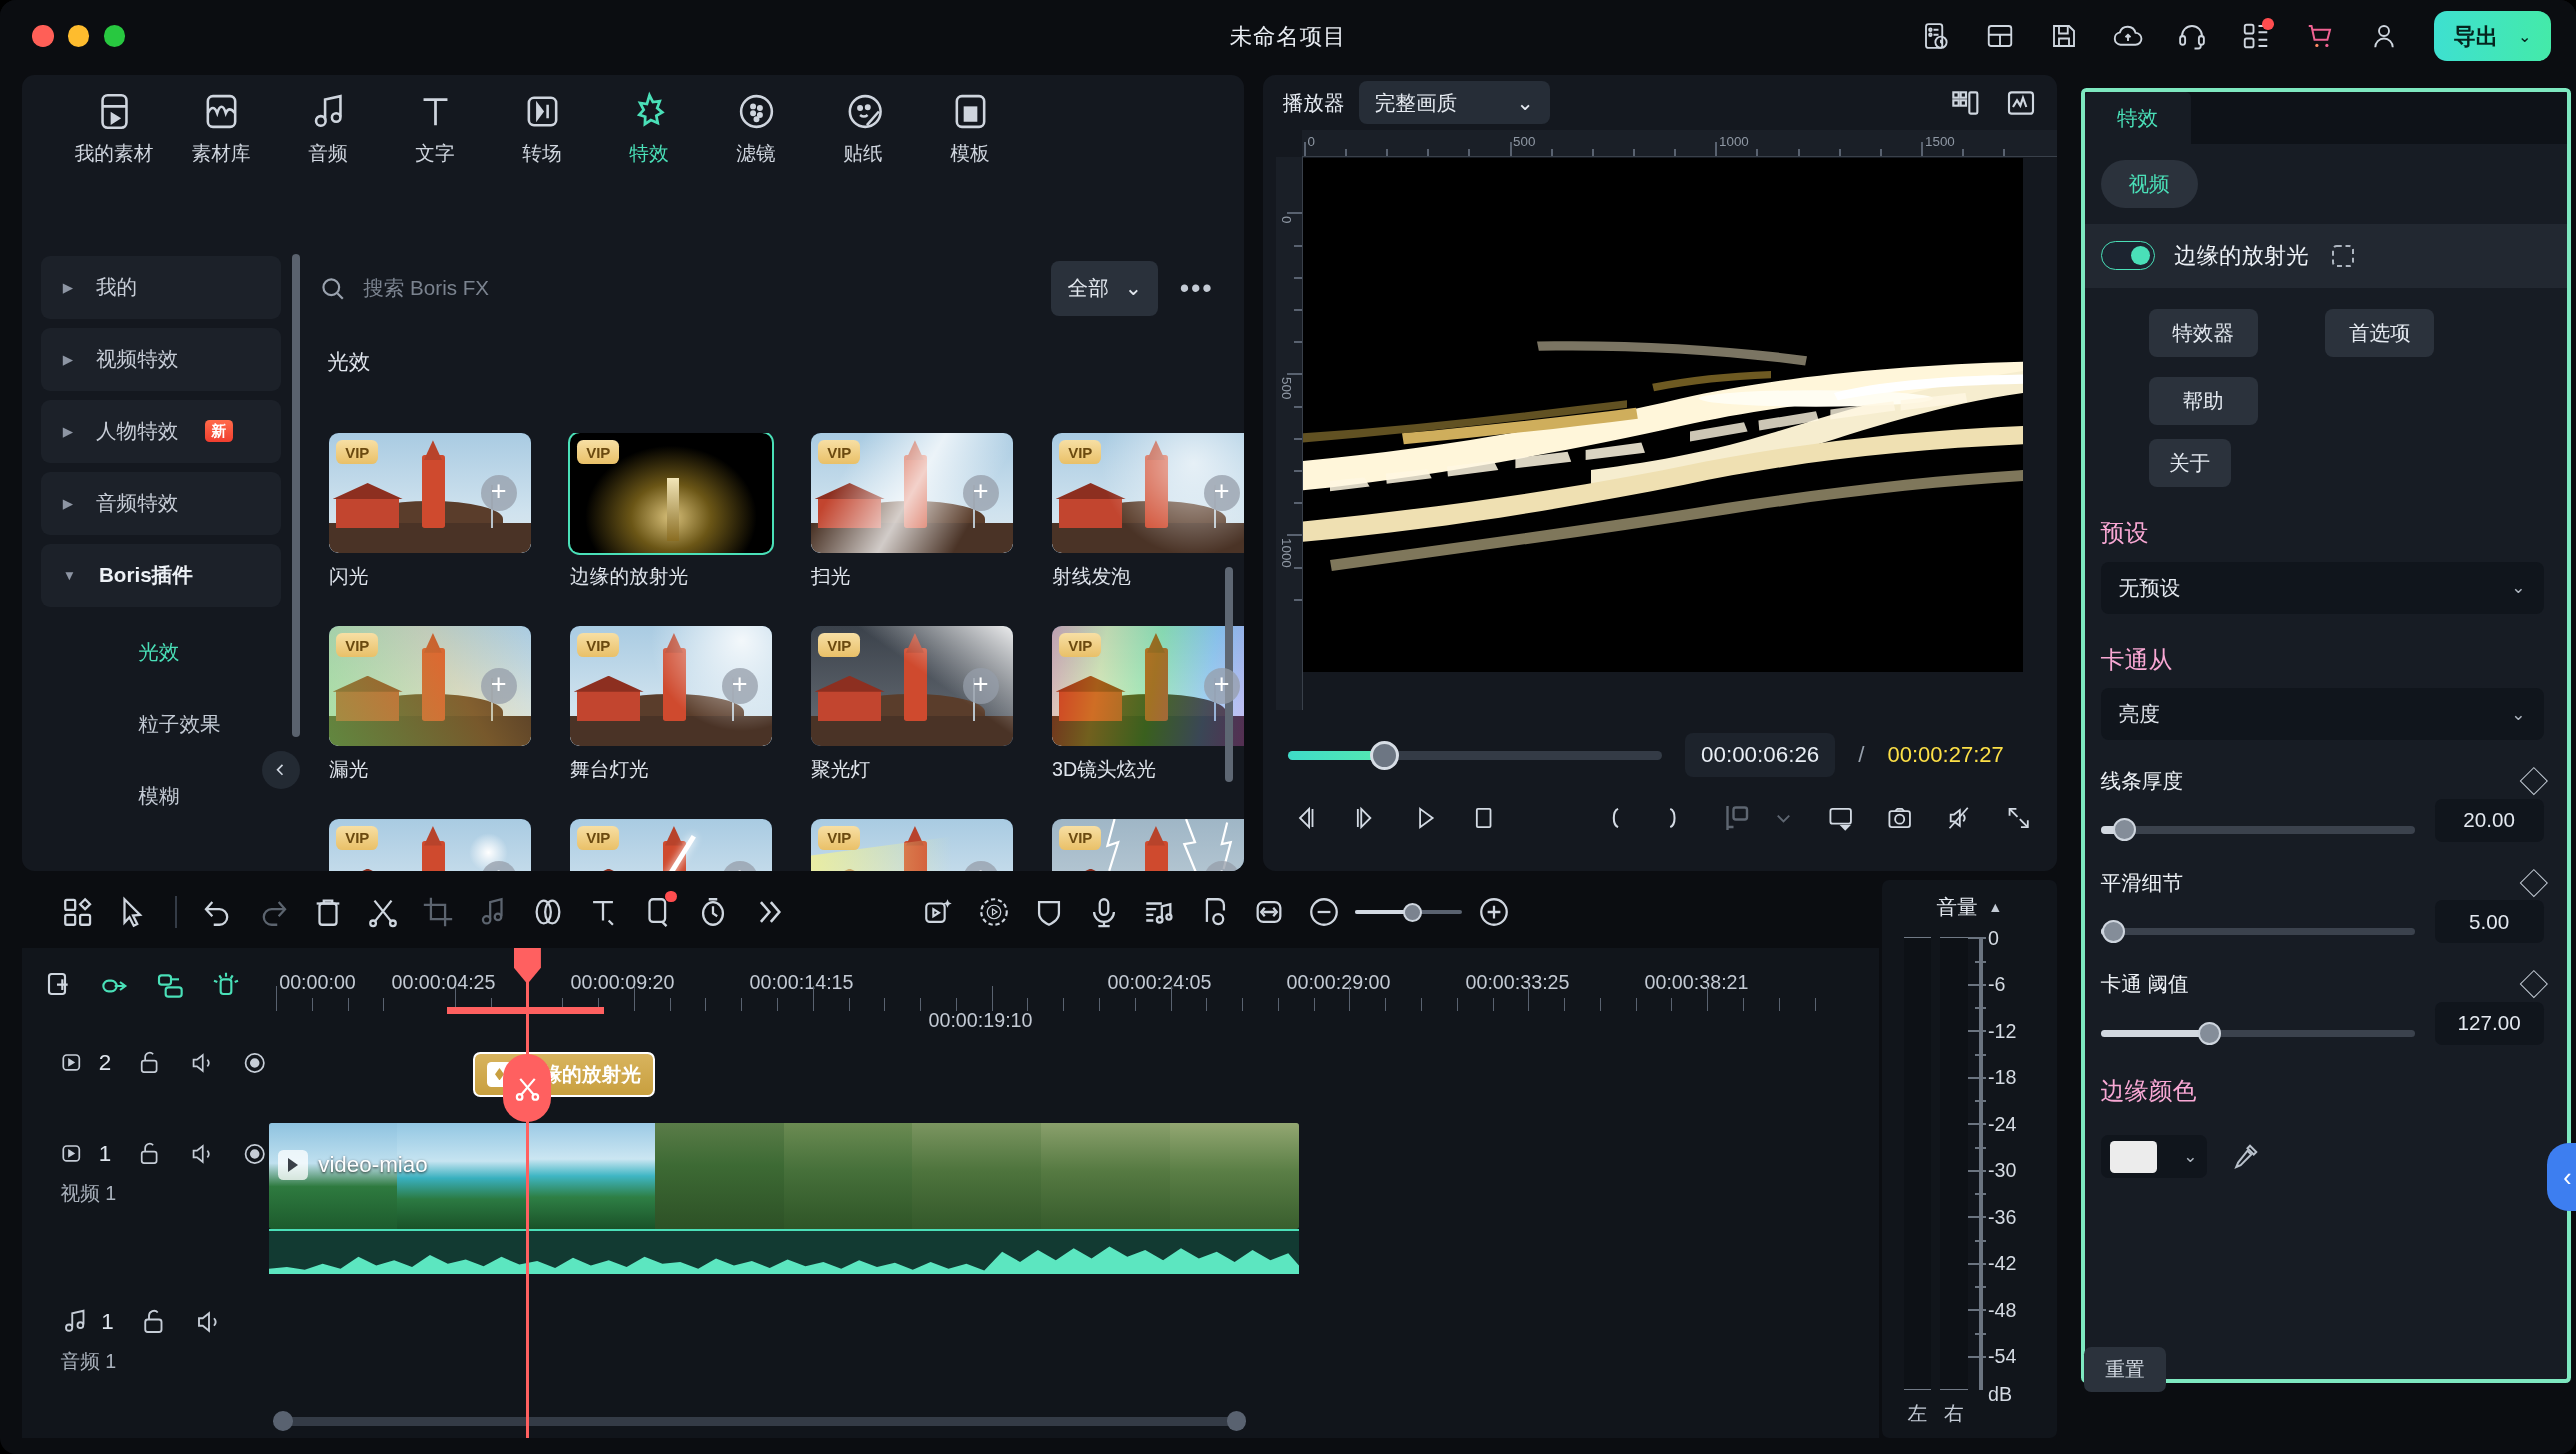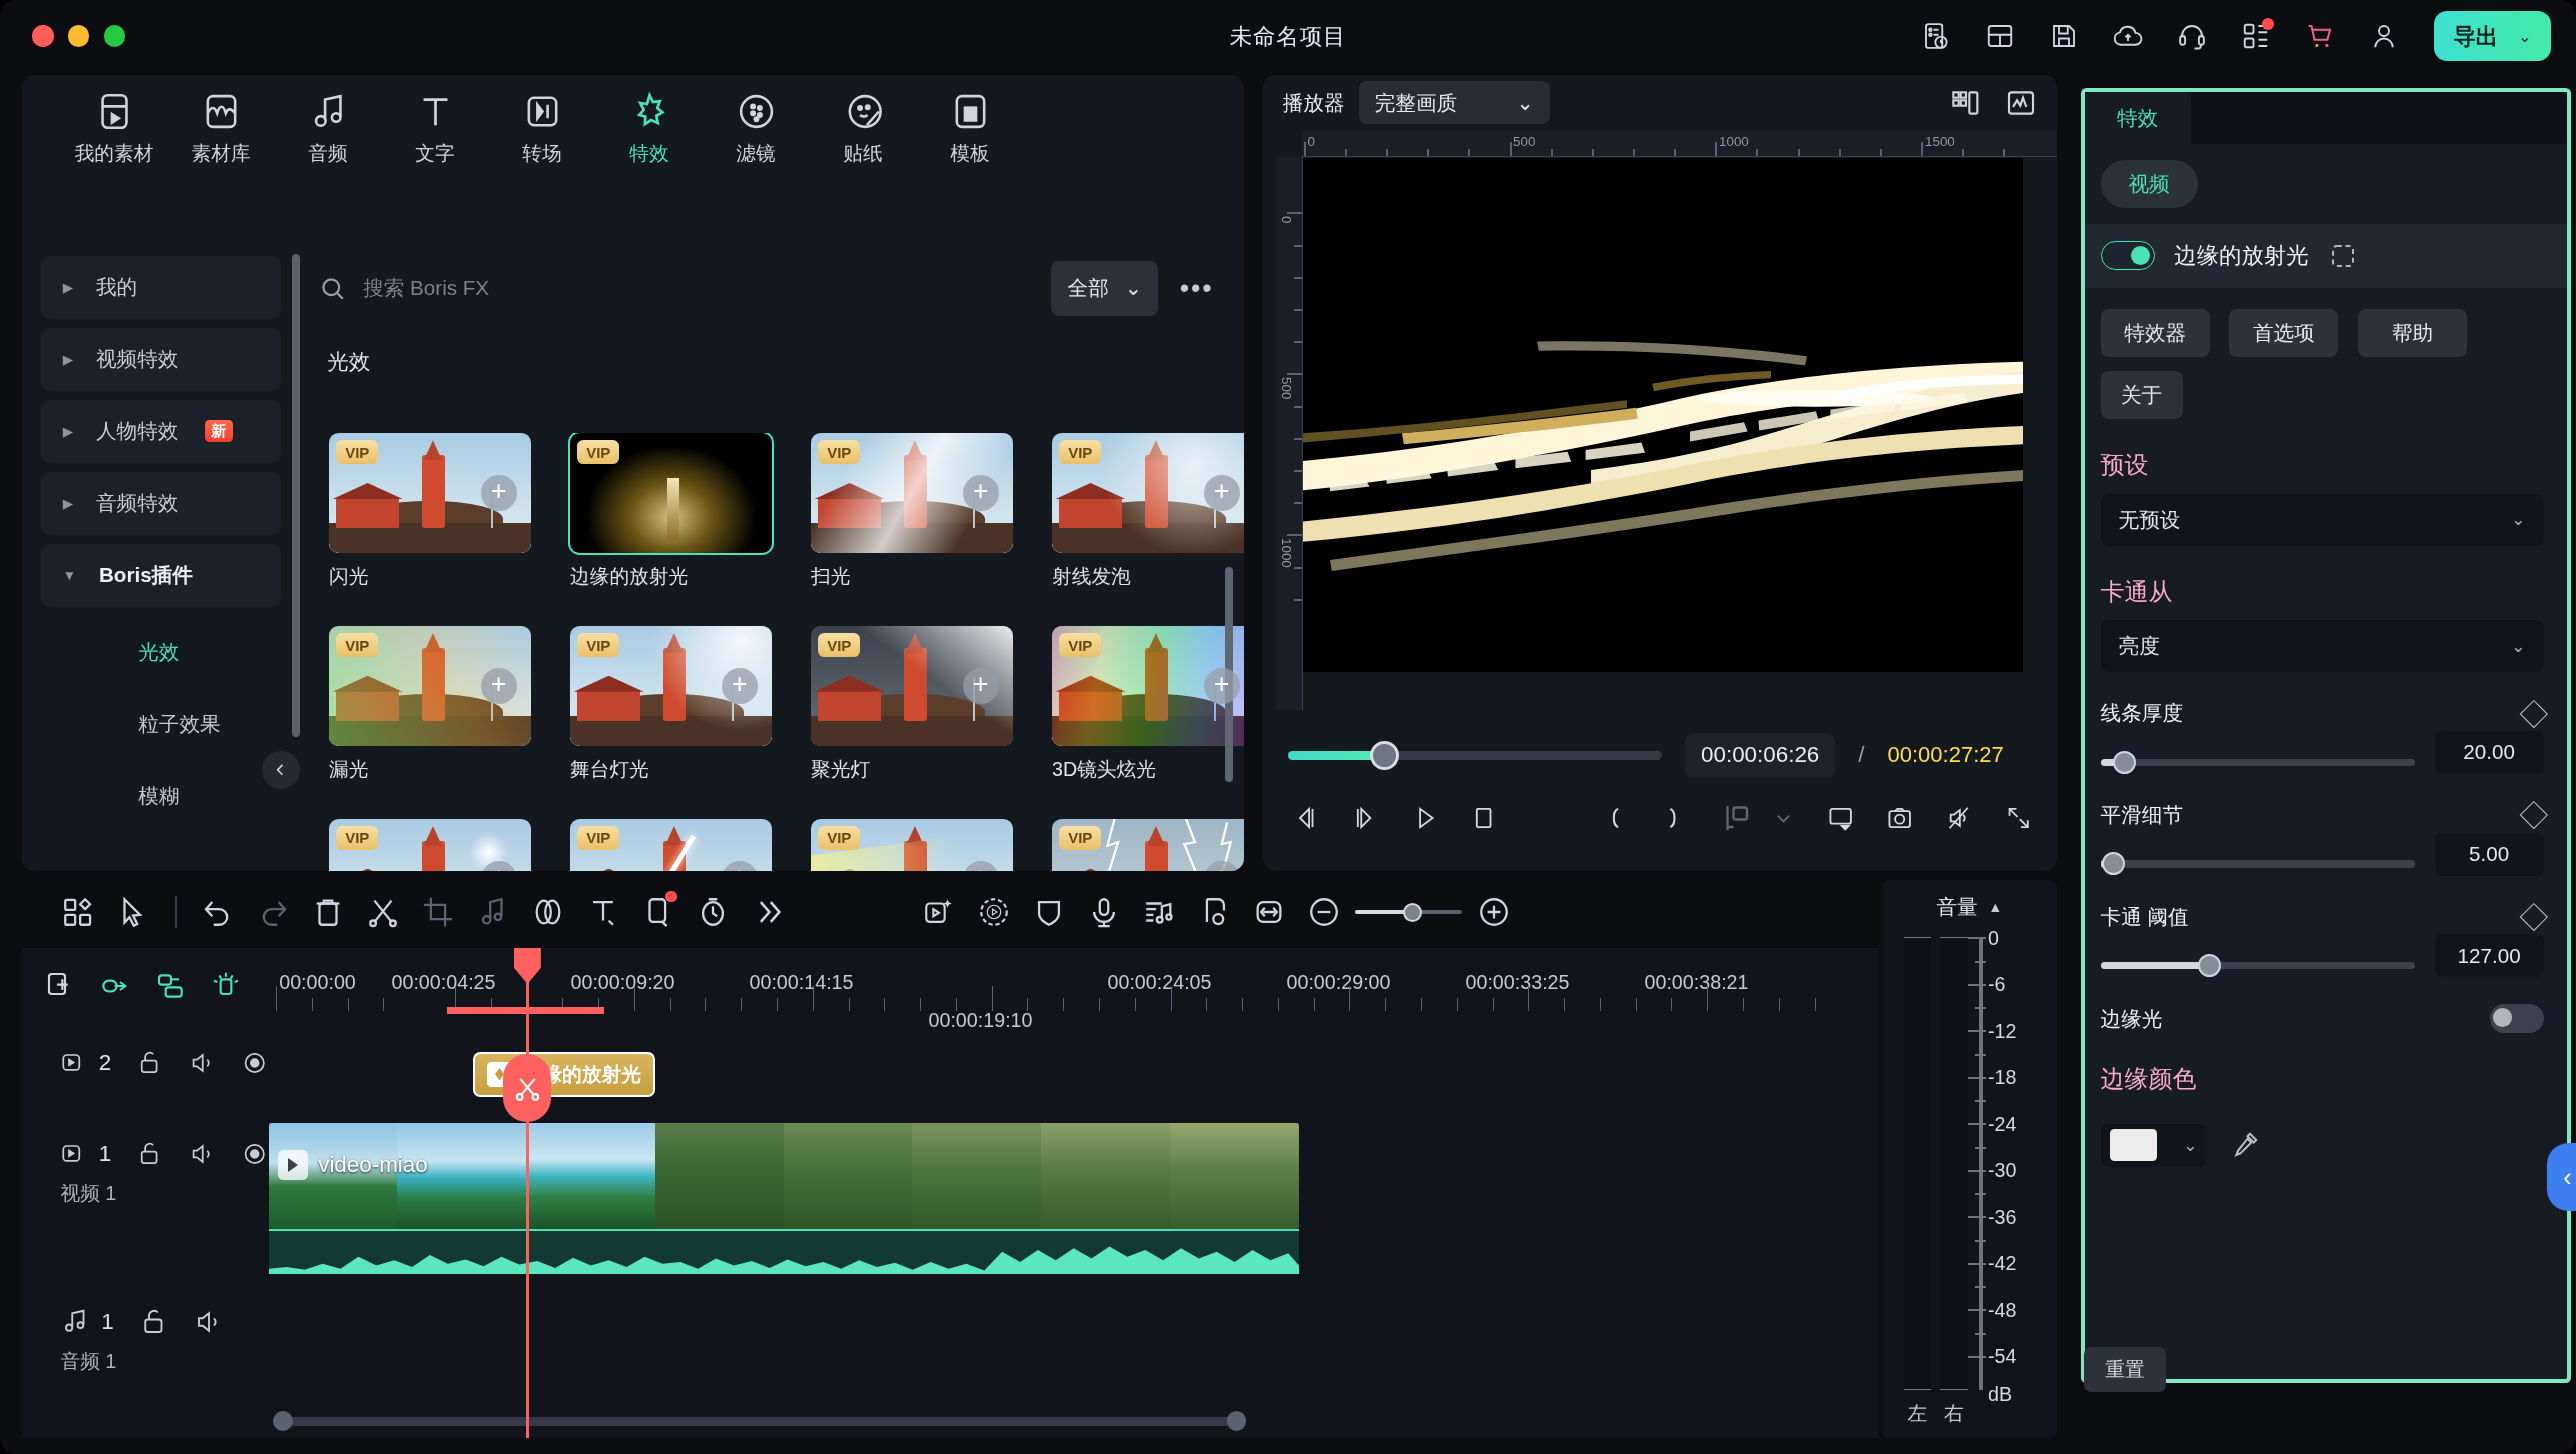--- a/index.html
+++ b/index.html
@@ -216,21 +216,21 @@
   }
   .toggle .k{ position:absolute; right:3.6px; top:3.6px; width:19px; height:19px; border-radius:50%; background:#4ae0b8; }
   .toggle.off{ border:none; background:#3c434e; }
   .toggle.off .k{ left:3.6px; right:auto; background:#aeb6c0; }
   .fx-row .nm{ font-size:22.4px; color:#eef2f7; }
   .crop-ico{ width:30px; height:30px; color:#aeb6c0; }
   .btn-grid{ display:flex; gap:19.7px; padding:21.5px 0 0 16px; flex-wrap:wrap; }
   .gbtn{
     height:48px; min-width:109px; border-radius:8px; background:#2b323c;
     display:flex; align-items:center; justify-content:center;
-    font-size:20.6px; color:#e4e9f0; padding:0 20px;
+    font-size:20.6px; color:#e4e9f0; padding:0 20px;margin-left:48px;
   }
   .plabel{ font-size:24px; color:#f9a8d4; padding:30px 0 12.5px 16px; }
   .sel-box{
     margin:0 23px 0 16px; height:52px; border-radius:8px; background:#10151c;
     display:flex; align-items:center; justify-content:space-between;
     padding:0 18px; font-size:20.6px; color:#e4e9f0;
   }
   .sel-box .cv{ color:#aeb6c0; font-size:17px; }
   .prow{ padding:27px 23px 0 16px; }
   .prow-head{ display:flex; align-items:center; justify-content:space-between; }
@@ -1021,28 +1021,20 @@
           <div class="sl" style="flex:1;">
             <div class="slider">
               <div class="f" style="width:33%;"></div>
               <div class="k" style="left:31%;"></div>
             </div>
           </div>
           <div class="numbox">127.00</div>
         </div>
       </div>
 
-      <div class="prow">
-        <div class="prow-head">
-          <div class="t">边缘光</div>
-          <div class="toggle off">
-              <div class="k"></div>
-            </div>
-        </div>
-      </div>
 
       <div class="plabel">边缘颜色</div>
       <div class="colorrow">
         <div class="colorbox">
           <div class="swatch"></div>
           <span class="cv" style="margin-left:auto;color:#aeb6c0;font-size:17px;">⌄</span>
         </div>
         <svg style="width:30px;height:30px;" viewBox="0 0 24 24" fill="none" stroke="#b9c1cb" stroke-width="1.6">
             <path d="M16 3l5 5-2 2-5-5z"></path>
             <path d="M14 7l3 3-8.5 8.5L5 20l1.5-3.5z"></path>

